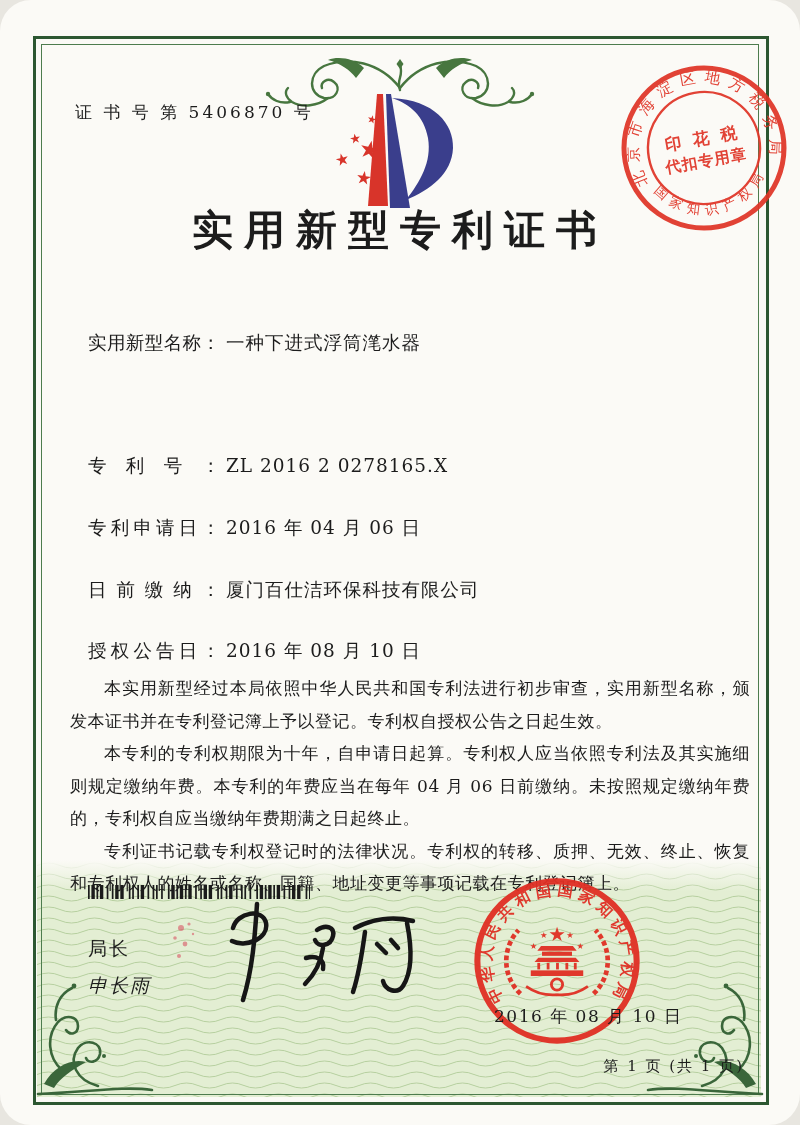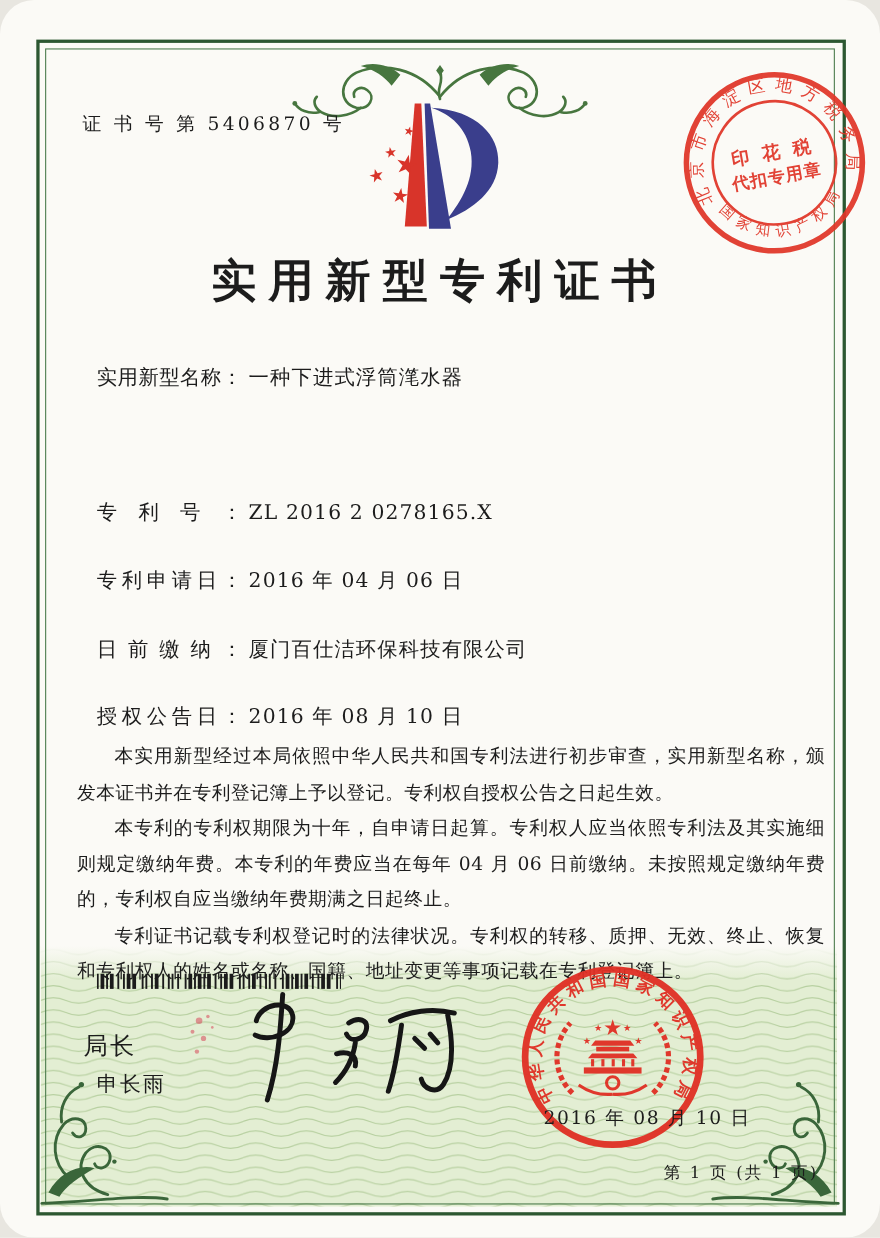--- a/index.html
+++ b/index.html
@@ -8,34 +8,34 @@
   .abs{position:absolute;}
   
   .frame-outer{left:33px;top:36px;width:730px;height:1063px;border:3px solid #2c5731;z-index:3;}
   .frame-inner{left:41px;top:44px;width:716px;height:1049px;border:1px solid #4d7c4e;z-index:3;}
   
   .band{left:37px;top:860px;width:724px;height:237px;z-index:1;}
   
   .cert-number{left:75px;top:101px;font-size:17px;letter-spacing:3px;z-index:5;}
   .logo{left:322px;top:86px;width:160px;height:132px;z-index:5;}
   .tax-stamp{left:618px;top:62px;width:172px;height:172px;z-index:6;transform:rotate(-10deg);opacity:.93;}
-  .title{left:0;top:228px;width:800px;text-align:center;font-size:41px;font-weight:700;
+  .title{left:0;top:203px;width:800px;text-align:center;font-size:41px;font-weight:700;
          letter-spacing:11px;z-index:5;}
   
   .field{left:88px;width:660px;font-size:18.5px;z-index:5;white-space:nowrap;}
   .flabel{display:inline-block;width:132px;text-align:justify;text-align-last:justify;}
   .fvalue{margin-left:6px;letter-spacing:1px;}
   
   .bodytext{left:70px;top:672px;width:680px;z-index:5;font-size:17px;line-height:32.5px;
             text-align:justify;}
   .bodytext p{margin:0;text-indent:2em;letter-spacing:0.5px;}
   
   .barcode{left:88px;top:884px;width:222px;height:14px;z-index:5;}
-  .director-title{left:76px;top:936px;font-size:22px;font-family:Liberation Serif, serif;z-index:5;letter-spacing:2px;}
-  .director-name{left:88px;top:973px;font-size:19px;font-family:"Liberation Sans","DejaVu Sans",sans-serif;z-index:5;letter-spacing:2px;}
+  .director-title{left:88px;top:936px;font-size:19px;font-family:Liberation Serif, serif;z-index:5;letter-spacing:2px;}
+  .director-name{left:88px;top:973px;font-size:19px;font-family:"Liberation Sans","DejaVu Sans",sans-serif;z-index:5;letter-spacing:2px;font-style:italic;}
   .signature{left:205px;top:896px;width:240px;height:115px;z-index:5;}
   .splatter{z-index:4;}
   .issuing-seal{left:468px;top:872px;width:178px;height:178px;z-index:5;opacity:.95;}
   .seal-date{left:494px;top:1005px;font-size:17px;letter-spacing:1.5px;z-index:6;}
   .footer{left:0;top:1057px;width:744px;text-align:right;font-size:15px;letter-spacing:2px;z-index:5;}
   .orn{z-index:4;}
   svg text{font-family:"DejaVu Serif","Liberation Serif",serif;}
 </style>
 </head>
 <body>

